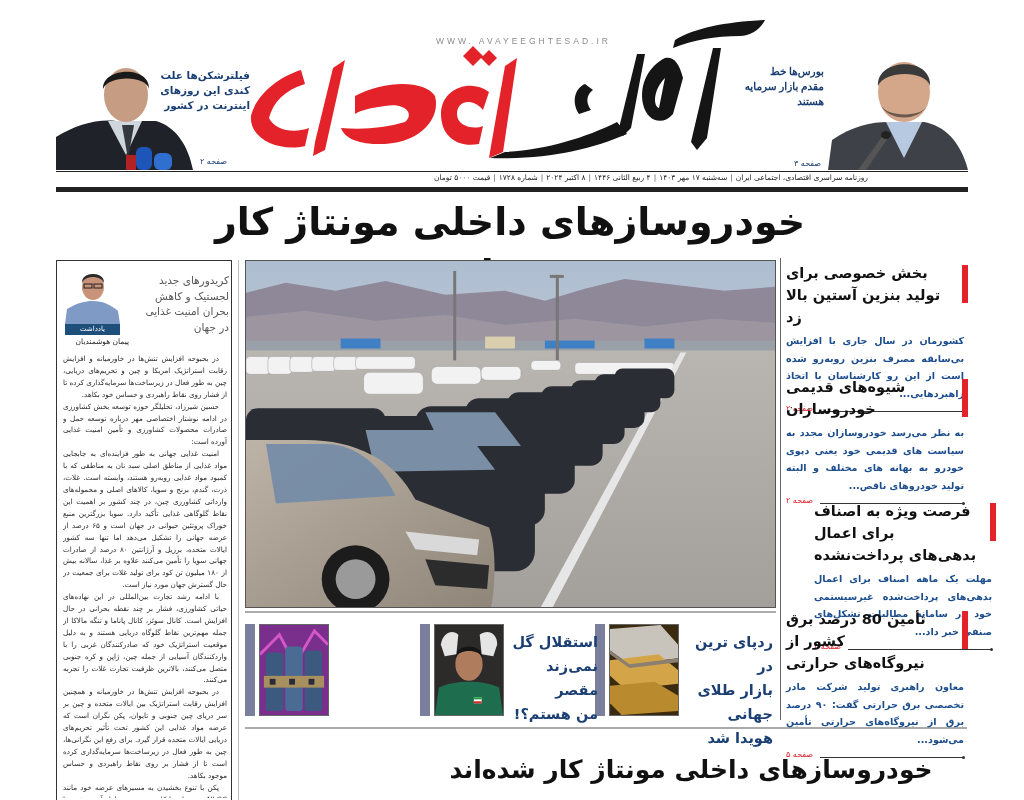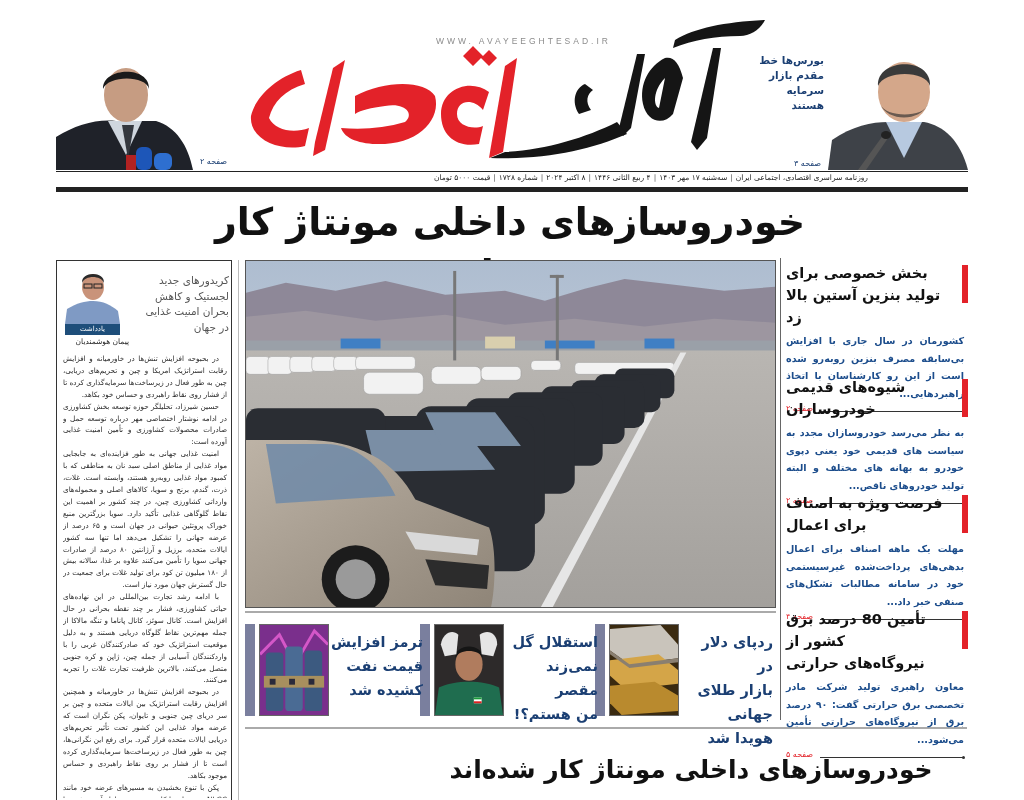--- a/index.html
+++ b/index.html
@@ -19,21 +19,21 @@
     .side-photo { position: absolute; overflow: hidden; }
     .side-photo.left { left: 56px; top: 55px; width: 137px; height: 115px; }
     .side-photo.right { left: 828px; top: 48px; width: 140px; height: 122px; }
     .side-photo svg { width: 100%; height: 100%; display: block; }
 
     .teaser {
       position: absolute; direction: rtl; text-align: right;
       color: #1b3f73; font-weight: bold; font-size: 10.5px; line-height: 15px;
     }
     .teaser.left { left: 160px; top: 68px; width: 90px; }
-    .teaser.right { left: 740px; top: 53px; width: 84px; }
+    .teaser.right { left: 740px; top: 64px; width: 84px; font-family: Liberation Serif, serif; }
     .page-ref-small {
       position: absolute; direction: rtl; font-size: 8px; color: #1b3f73;
     }
     .page-ref-small.left { left: 200px; top: 157px; }
     .page-ref-small.right { left: 794px; top: 159px; }
 
     .rule-thin { position: absolute; left: 56px; top: 171px; width: 912px; height: 1px; background: #222; }
     .dateline {
       position: absolute; left: 56px; top: 173px; width: 912px; height: 13px;
       direction: rtl; font-size: 7.5px; color: #222; white-space: nowrap; overflow: hidden;
@@ -158,20 +158,25 @@
       <rect width="137" height="115" fill="#ffffff"></rect>
       <path d="M0 115 L 0 82 C 20 70, 40 64, 60 66 L 100 66 C 120 72, 132 90, 137 115 Z" fill="#1f2229"></path>
       <path d="M52 66 L 70 100 L 86 66 Z" fill="#cfd6de"></path>
       <path d="M66 70 L 72 104 L 78 70 Z" fill="#34383f"></path>
       <ellipse cx="70" cy="40" rx="22" ry="27" fill="#c69c82"></ellipse>
       <path d="M47 34 C 46 12, 94 10, 93 34 C 90 20, 52 20, 47 34 Z" fill="#1a1a1a"></path>
       <rect x="80" y="92" width="16" height="23" rx="6" fill="#1d56b8"></rect>
       <rect x="98" y="98" width="18" height="17" rx="6" fill="#2e6fd0"></rect>
       <rect x="70" y="100" width="10" height="15" fill="#b22222"></rect>
     </svg>
+  </div>
+  <div class="teaser left">
+    <div>فیلترشکن‌ها علت</div>
+    <div>کندی این روزهای</div>
+    <div>اینترنت در کشور</div>
   </div>
   <div class="page-ref-small left">صفحه ۲</div>
 
   <div class="side-photo right">
     <svg viewBox="0 0 140 122" preserveAspectRatio="none">
       <rect width="140" height="122" fill="#ffffff"></rect>
       <path d="M0 122 L 4 92 C 24 78, 44 74, 60 74 L 96 74 C 116 78, 132 92, 140 122 Z" fill="#3e4248"></path>
       <path d="M58 74 L 76 110 L 94 74 Z" fill="#b7c9e0"></path>
       <ellipse cx="76" cy="44" rx="26" ry="30" fill="#d4a78a"></ellipse>
       <path d="M50 38 C 48 10, 104 8, 102 38 C 98 22, 56 22, 50 38 Z" fill="#3a3a3a"></path>
@@ -306,21 +311,21 @@
     <div class="thumb" style="left:14px;">
       <svg viewBox="0 0 70 92" preserveAspectRatio="none">
         <rect width="70" height="92" fill="#3a2a10"></rect>
         <path d="M0 4 L 52 0 L 70 20 L 70 34 L 20 40 L 0 26 Z" fill="#c9c4bb"></path>
         <path d="M0 36 L 50 30 L 70 46 L 70 60 L 16 66 L 0 52 Z" fill="#d4a548"></path>
         <path d="M0 62 L 46 58 L 70 72 L 70 88 L 12 92 L 0 80 Z" fill="#b98a2e"></path>
         <path d="M0 26 L 20 40 L 70 34 L 70 38 L 20 44 L 0 30 Z" fill="#8a7f70"></path>
       </svg>
     </div>
     <div class="mtitle" style="left:86px;">
-      <div>ردپای دلار در</div>
+      <div>ردپای ترین در</div>
       <div>بازار طلای جهانی</div>
       <div>هویدا شد</div>
     </div>
   </div>
 
   <div class="mini-item" style="left:175px;">
     <div class="bar" style="left:0px;"></div>
     <div class="thumb" style="left:14px;">
       <svg viewBox="0 0 70 92" preserveAspectRatio="none">
         <rect width="70" height="92" fill="#2d2a2a"></rect>
@@ -349,25 +354,20 @@
         <path d="M0 30 L 20 10 L 36 40 L 56 6 L 70 20" stroke="#d457c8" stroke-width="3" fill="none"></path>
         <rect x="6" y="28" width="18" height="60" rx="4" fill="#3c5a80"></rect>
         <rect x="26" y="22" width="18" height="66" rx="4" fill="#4a6b94"></rect>
         <rect x="46" y="26" width="18" height="62" rx="4" fill="#3c5a80"></rect>
         <rect x="4" y="52" width="62" height="12" fill="#a88f5e"></rect>
         <rect x="10" y="55" width="6" height="6" fill="#2a2a3a"></rect>
         <rect x="30" y="55" width="6" height="6" fill="#2a2a3a"></rect>
         <rect x="50" y="55" width="6" height="6" fill="#2a2a3a"></rect>
       </svg>
     </div>
-    <div class="mtitle" style="left:86px;">
-      <div>ترمز افزایش</div>
-      <div>قیمت نفت</div>
-      <div>کشیده شد</div>
-    </div>
   </div>
 </div>
 
 <div class="main-hr-bottom"></div>
 <h2 class="sub-headline">خودروسازهای داخلی مونتاژ کار شده‌اند</h2>
 
 <div class="col-divider-right"></div>
 <div class="right-col">
 
   <div class="rc-item" style="top:0px;">
@@ -386,23 +386,24 @@
     <div class="rc-title">
       <div>شیوه‌های قدیمی خودروسازان</div>
     </div>
     <div class="rc-summary">به نظر می‌رسد خودروسازان مجدد به سیاست های قدیمی خود یعنی دپوی خودرو به بهانه های مختلف و البته تولید خودروهای ناقص...</div>
     <div class="rc-ref">
       <span class="line"></span>
       <span class="pg">صفحه ۲</span>
     </div>
   </div>
 
-  <div class="rc-item" style="top:230px;">
+  <div class="rc-item" style="top:238px;margin-left:28px;">
     <div class="rc-title">
       <div>فرصت ویژه به اصناف برای اعمال</div>
+      <div>بدهی‌های پرداخت‌نشده</div>
     </div>
     <div class="rc-summary">مهلت یک ماهه اصناف برای اعمال بدهی‌های پرداخت‌شده غیرسیستمی خود در سامانه مطالبات تشکل‌های صنفی خبر داد...</div>
     <div class="rc-ref">
       <span class="line"></span>
       <span class="pg">صفحه ۴</span>
     </div>
   </div>
 
   <div class="rc-item" style="top:346px;">
     <div class="rc-title">

